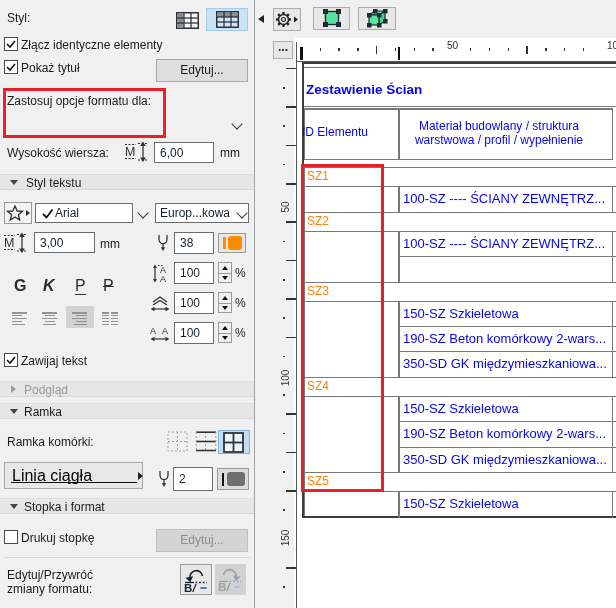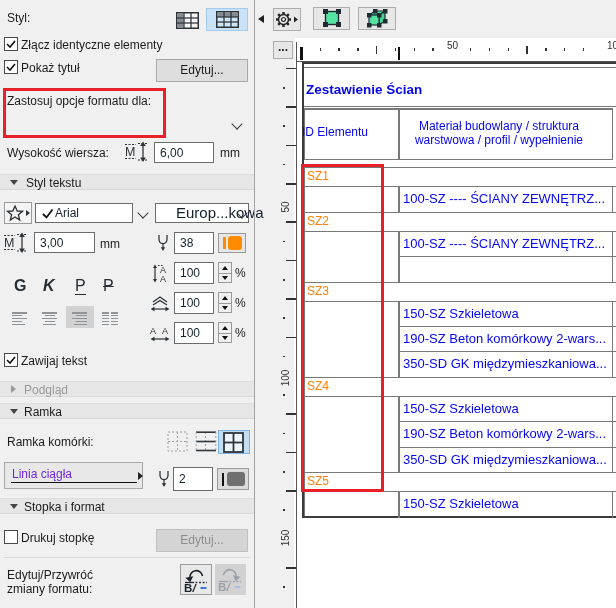--- a/index.html
+++ b/index.html
@@ -78,21 +78,21 @@
 <path d="M21,7 L25,10 L21,13 Z" fill="#2d3237"></path>
       </svg></div>
 <div class="inp" style="left:35px;top:203px;width:98px;height:20px;">
       <svg width="12" height="12" viewBox="0 0 12 12" style="position:absolute;left:6px;top:4px">
         <polyline points="1,6 4.5,9.5 10.5,1.5" fill="none" stroke="#111" stroke-width="1.8"></polyline>
       </svg>
       <span style="left:19px">Arial</span>
     </div>
 <div class="chev" style="left:139px;top:209px"></div>
 <div class="inp" style="left:155px;top:203px;width:94px;height:20px;">
-      <span style="left:20px;font-size:15px">Europ...kowa</span>
+      <span style="left:4px;font-size:12px">Europ...kowa</span>
     </div>
 <div class="chev" style="left:238px;top:209px"></div>
 <div class="a" style="left:3px;top:232px"><svg width="26" height="22" viewBox="0 0 26 22">
 <text x="1" y="15" font-size="12.5" fill="#2d3237" font-family="Liberation Sans">M</text>
 <line x1="1" y1="3.5" x2="12" y2="3.5" stroke="#2d3237" stroke-width="1" stroke-dasharray="2,1.5"></line>
 <line x1="1" y1="17.5" x2="12" y2="17.5" stroke="#2d3237" stroke-width="1" stroke-dasharray="2,1.5"></line>
 <line x1="19" y1="3" x2="19" y2="18" stroke="#2d3237" stroke-width="1.25"></line>
 <path d="M19,0.5 L16.2,5 L21.8,5 Z" fill="#2d3237"></path>
 <path d="M19,21 L16.2,16.5 L21.8,16.5 Z" fill="#2d3237"></path>
 <line x1="14" y1="2.5" x2="24" y2="2.5" stroke="#2d3237" stroke-width="1" stroke-dasharray="2,1.5"></line>
@@ -219,21 +219,21 @@
 <line x1="1.2" y1="1" x2="1.2" y2="20" stroke="#a0a0a0" stroke-width="1" stroke-dasharray="2,2"></line>
 <line x1="20.8" y1="1" x2="20.8" y2="20" stroke="#a0a0a0" stroke-width="1" stroke-dasharray="2,2"></line>
 </svg></div>
 <div class="a" style="left:218px;top:430px;width:32px;height:24px;background:#c3ddf3;border:1px solid #7fb4e2;box-sizing:border-box"></div>
 <div class="a" style="left:223px;top:432px"><svg width="21" height="21" viewBox="0 0 21 21">
 <rect x="1" y="1" width="19" height="19" fill="#eef6fd" stroke="#30353a" stroke-width="1.8"></rect>
 <line x1="1" y1="10.5" x2="20" y2="10.5" stroke="#30353a" stroke-width="1.8"></line>
 <line x1="10.5" y1="1" x2="10.5" y2="20" stroke="#30353a" stroke-width="1.8"></line>
 </svg></div>
 <div class="a" style="left:4px;top:462px;width:139px;height:27px;background:#e8e8e8;border:1px solid #a8a8a8;box-sizing:border-box">
-      <div class="a" style="left:7px;top:4px;font-size:12px;color:#6d28d9">Linia ciągła</div>
+      <div class="a" style="left:7px;top:4px;font-size:16px;color:#000000">Linia ciągła</div>
       <div class="a" style="left:6px;top:18.5px;width:126px;height:1.6px;background:#111"></div>
       <div class="a" style="left:133px;top:9px;width:0;height:0;border-top:4px solid transparent;border-bottom:4px solid transparent;border-left:5px solid #222"></div>
     </div>
 <div class="a" style="left:158px;top:470px"><svg width="12" height="18" viewBox="0 0 12 18">
 <path d="M2,1 L2,5 Q2,9.5 6,9.5 Q10,9.5 10,5 L10,1" fill="none" stroke="#2d3237" stroke-width="1.25"></path>
 <line x1="6" y1="9.5" x2="6" y2="14" stroke="#2d3237" stroke-width="1.2"></line>
 <path d="M6,17 L3.8,13.2 L8.2,13.2 Z" fill="#2d3237"></path>
       </svg></div>
 <div class="inp" style="left:173px;top:467px;width:40px;height:24px;">
       <span>2</span>

